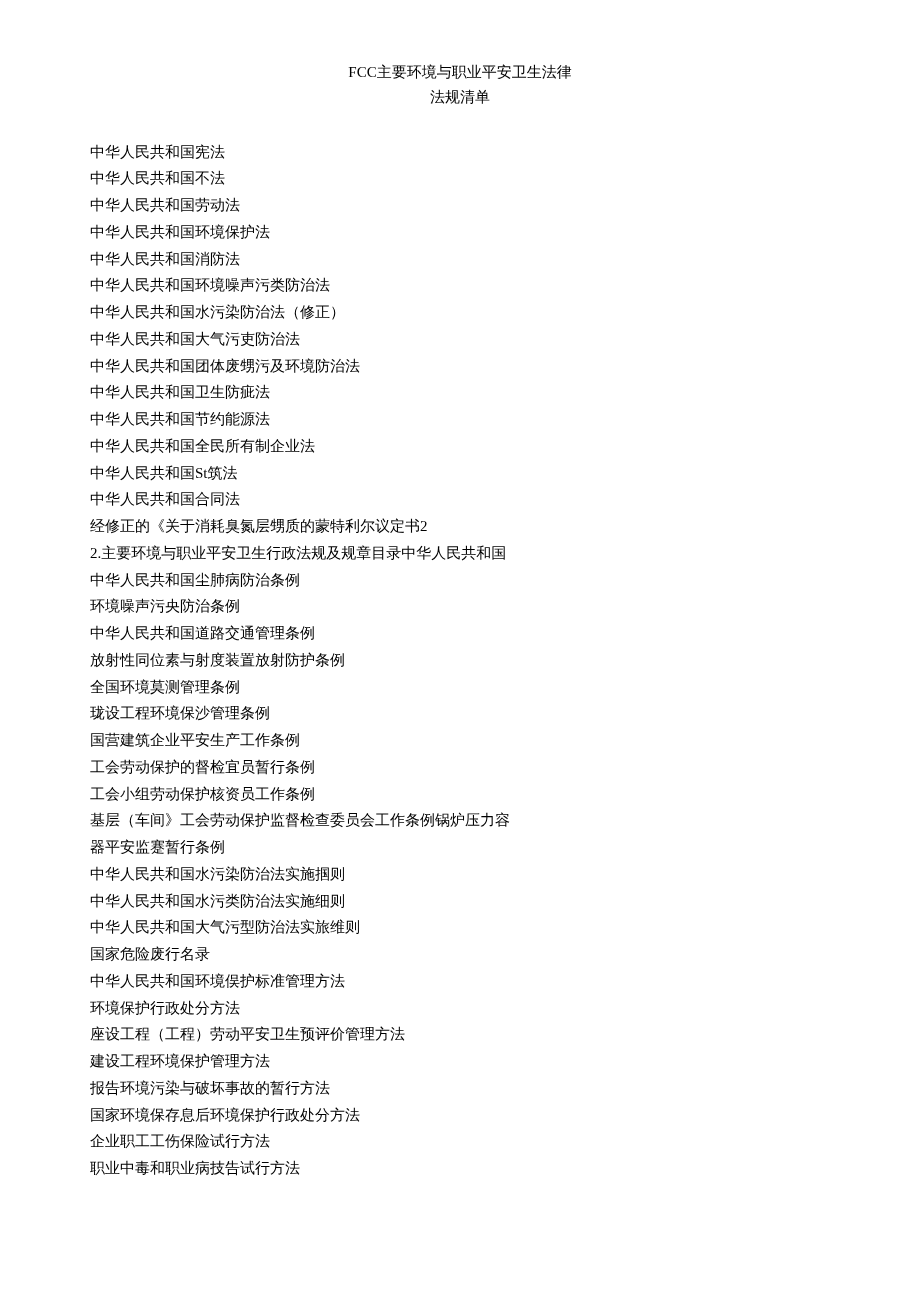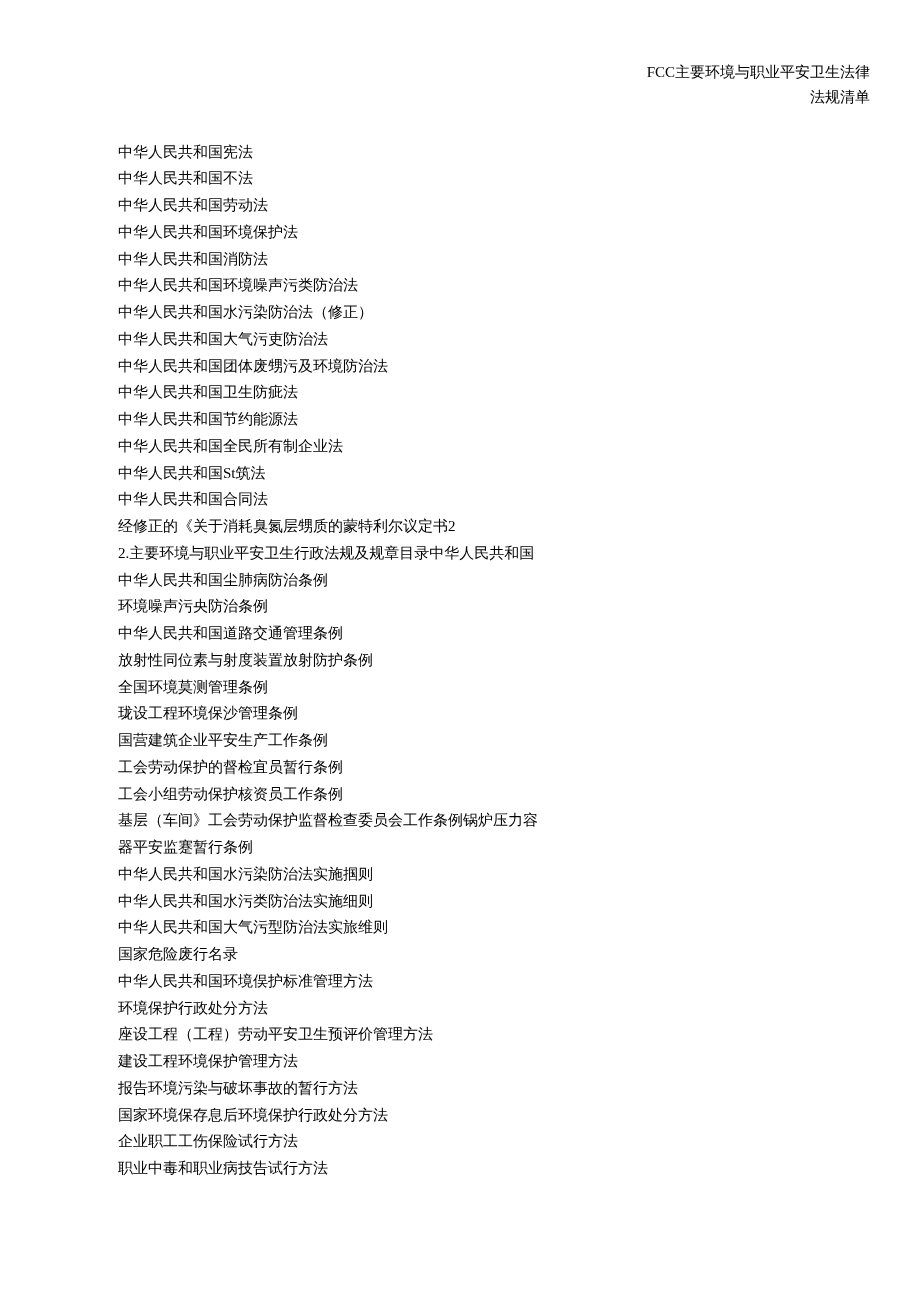--- a/index.html
+++ b/index.html
@@ -10,32 +10,32 @@
     width: 920px;
     min-height: 1301px;
     color: #000;
     font-size: 15px;
     line-height: 1.65;
   }
   .page {
     padding: 60px 50px 40px 50px;
   }
   .title-block {
-    text-align: right;
+    text-align: center;
     margin-bottom: 30px;
   }
   .title-line {
     display: block;
   }
   .section-heading {
     margin-left: 0;
     margin-bottom: 2px;
   }
   .list {
-    margin-left: 68px;
+    margin-left: 40px;
   }
   .item {
     display: block;
     margin-bottom: 2px;
   }
 </style>
 </head>
 <body>
 
 <div class="page">

